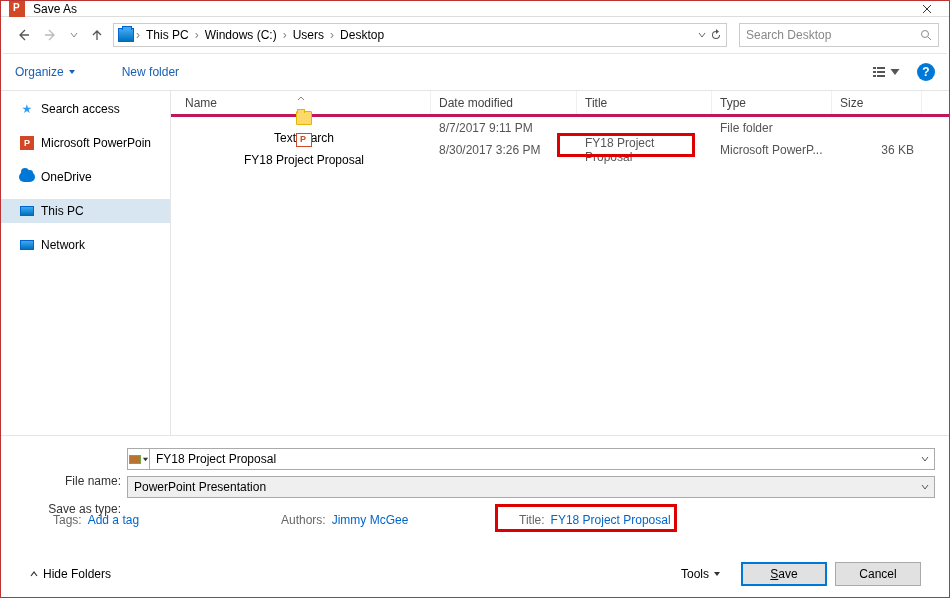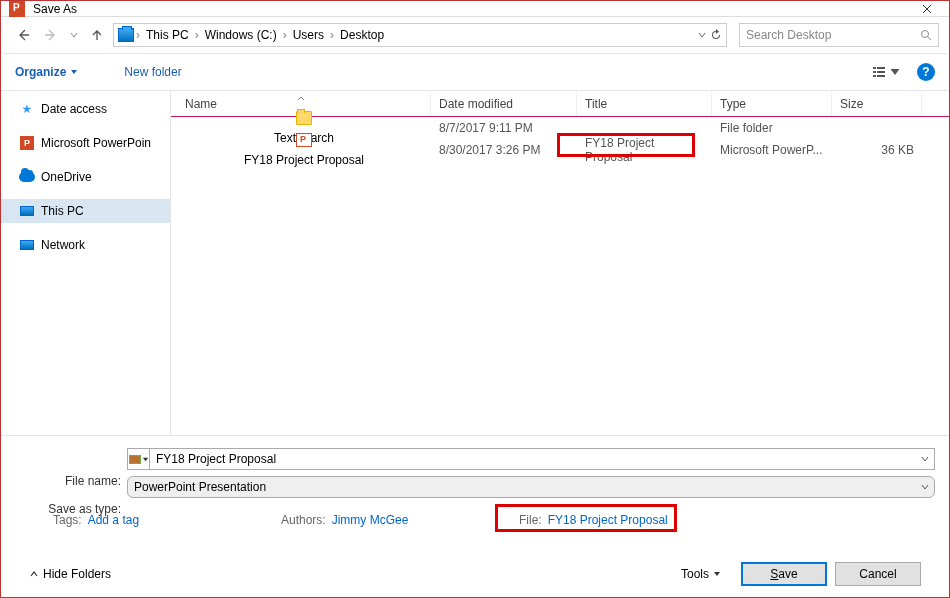--- a/index.html
+++ b/index.html
@@ -27,21 +27,21 @@
 .crumb { padding: 0 4px; cursor: pointer; }
 .crumbsep { color: #888; }
 .addr-right { margin-left: auto; display: flex; align-items: center; gap: 4px; color: #666; }
 .searchbox { width: 200px; height: 24px; border: 1px solid #ccc; display: flex; align-items: center; padding: 0 6px; color: #888; justify-content: space-between; margin-left: 8px; }
 .searchbox svg { width: 12px; height: 12px; }
 
 .sep { height: 1px; background: #e5e5e5; margin: 0 2px; }
 
 
 .toolbar { height: 36px; display: flex; align-items: center; padding: 0 14px; gap: 26px; }
-.orgbtn { color: #1a5fb4; display: flex; align-items: center; gap: 4px; cursor: pointer; font-weight: bold; }
+.orgbtn { color: #1a5fb4; display: flex; align-items: center; gap: 4px; cursor: pointer; }
 .orgbtn svg { width: 8px; height: 8px; }
 .newfolder { color: #1a5fb4; cursor: pointer; padding-left: 20px; }
 .toolbar .right { margin-left: auto; display: flex; align-items: center; gap: 14px; }
 .viewbtn { width: 32px; height: 20px; border: 1px solid transparent; display: flex; align-items: center; justify-content: center; gap: 2px; cursor: pointer; }
 .viewbtn svg { width: 14px; height: 12px; }
 .helpbtn { width: 18px; height: 18px; border-radius: 50%; background: #0078d7; color: #fff; display: flex; align-items: center; justify-content: center; font-weight: bold; cursor: pointer; }
 
 
 .mainarea { display: flex; height: 345px; border-top: 1px solid #e5e5e5; }
 .sidebar { width: 170px; border-right: 1px solid #e5e5e5; padding-top: 6px; }
@@ -51,21 +51,21 @@
 .sbgap { height: 10px; }
 .icon-star { color: #2e9df7; }
 .icon-pp { width:14px; height:14px; background:#d24726; color:#fff; font-size:9px; font-weight:bold; display:flex; align-items:center; justify-content:center;}
 .icon-cloud { width:16px; height:10px; border-radius:6px; background:#0078d7; position:relative;}
 .icon-cloud::before{content:"";position:absolute;width:8px;height:8px;border-radius:50%;background:#0078d7;top:-4px;left:2px;}
 .icon-cloud::after{content:"";position:absolute;width:6px;height:6px;border-radius:50%;background:#0078d7;top:-2px;left:8px;}
 .icon-pc { width:14px; height:10px; background: linear-gradient(180deg,#3fa9f5,#0071bc); border:1px solid #06c; }
 .icon-net { width:14px; height:10px; background: linear-gradient(180deg,#3fa9f5,#0071bc); border:1px solid #06c; }
 
 .filepane { flex: 1; position: relative; }
-.colheaders { display: flex; height: 26px; border-bottom: 1px solid #be185d; align-items: center; color: #444; }
+.colheaders { display: flex; height: 26px; border-bottom: 3px solid #be185d; align-items: center; color: #444; }
 .col { padding: 0 8px; border-right: 1px solid #f0f0f0; height: 100%; display: flex; align-items: center; }
 .col.name { width: 260px; padding-left:14px; position:relative;}
 .col.date { width: 146px; }
 .col.titlecol { width: 135px; }
 .col.type { width: 120px; }
 .col.size { width: 90px; text-align:right; justify-content:flex-start;}
 .sortarrow { position:absolute; left:50%; top:-1px; transform:translateX(-50%);}
 .sortarrow svg { width:8px; height:5px; }
 
 .filerow { display: flex; height: 22px; align-items: center; cursor: pointer; }
@@ -205,21 +205,21 @@
         </svg>
     </div>
     <div class="helpbtn">?</div>
   </div>
 </div>
 
 <div class="mainarea">
   <div class="sidebar">
     <div class="sbitem">
       <span class="sicon icon-star">★</span>
-      <span>Date access</span>
+      <span>Search access</span>
     </div>
     <div class="sbgap"></div>
     <div class="sbitem">
       <span class="sicon">
           <span class="icon-pp">P</span>
         </span>
       <span>Microsoft PowerPoin</span>
     </div>
     <div class="sbgap"></div>
     <div class="sbitem">
@@ -296,40 +296,40 @@
       <div class="ctext">FY18 Project Proposal</div>
       <div class="cdrop">
           <svg viewBox="0 0 8 8">
             <path d="M1 2 L4 6 L7 2" stroke="#555" stroke-width="1" fill="none"></path>
           </svg>
         </div>
     </div>
   </div>
   <div class="formrow">
     <div class="lbl">Save as type:</div>
-    <div class="combo" style="background:#efefef;border-radius:6px;">
+    <div class="combo" style="background:#efefef;">
       <div class="ctext">PowerPoint Presentation</div>
       <div class="cdrop">
           <svg viewBox="0 0 8 8">
             <path d="M1 2 L4 6 L7 2" stroke="#555" stroke-width="1" fill="none"></path>
           </svg>
         </div>
     </div>
   </div>
   <div class="metarow">
     <div class="metagroup mg2">
       <span class="metalbl">Tags:</span>
       <span class="metaval">Add a tag</span>
     </div>
     <div class="metagroup mg1">
       <span class="metalbl">Authors:</span>
       <span class="metaval">Jimmy McGee</span>
     </div>
     <div class="metagroup mg3">
-      <span class="metalbl">File:</span>
+      <span class="metalbl">Title:</span>
       <span class="metaval">FY18 Project Proposal</span>
     </div>
     <div class="highlight-box" style="left:480px; top:-2px; width:182px; height:28px;"></div>
   </div>
 
   <div class="btnbar">
     <div class="hidefolders">
       <svg viewBox="0 0 10 10">
           <path d="M2 7 L5 3 L8 7" stroke="#333" stroke-width="1.2" fill="none"></path>
         </svg>

